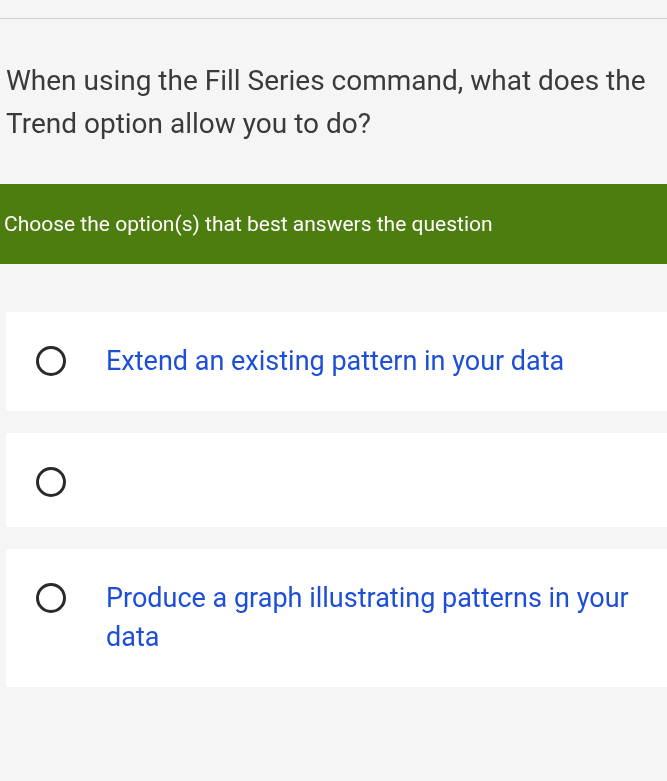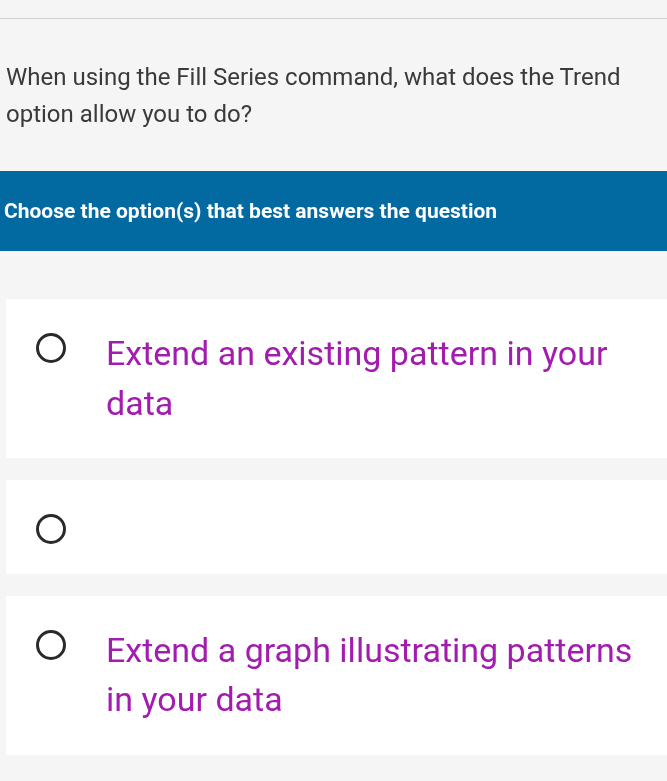--- a/index.html
+++ b/index.html
@@ -13,31 +13,31 @@
       width: 667px;
       height: 781px;
       overflow: hidden;
     }
     .divider {
       height: 1px;
       background: #d0d0d0;
       margin-top: 18px;
     }
     .question-text {
-      font-size: 24px;
+      font-size: 28px;
       color: #3a3a3a;
       padding: 40px 10px 38px 6px;
       line-height: 1.55;
       font-weight: 400;
     }
     .instruction-bar {
-      background: #0369a1;
+      background: #4d7c0f;
       color: #ffffff;
       font-size: 21px;
-      font-weight: 700;
+      font-weight: 400;
       padding: 28px 10px 28px 4px;
     }
     .options-container {
       padding-top: 48px;
     }
     .option {
       background: #ffffff;
       display: flex;
       align-items: flex-start;
       padding: 30px 20px 30px 30px;
@@ -48,22 +48,22 @@
     .radio-circle {
       width: 30px;
       height: 30px;
       border: 3px solid #2a2a2a;
       border-radius: 50%;
       flex-shrink: 0;
       margin-right: 40px;
       margin-top: 4px;
     }
     .option-text {
-      font-size: 34px;
-      color: #a21caf;
+      font-size: 27px;
+      color: #1d4ed8;
       line-height: 1.45;
       font-weight: 400;
     }
   </style>
 </head>
 <body>
 
 <div class="divider"></div>
 
 <div class="question-text">When using the Fill Series command, what does the Trend option allow you to do?</div>
@@ -76,16 +76,16 @@
     <div class="radio-circle"></div>
     <div class="option-text">Extend an existing pattern in your data</div>
   </div>
 
   <div class="option">
     <div class="radio-circle"></div>
   </div>
 
   <div class="option">
     <div class="radio-circle"></div>
-    <div class="option-text">Extend a graph illustrating patterns in your data</div>
+    <div class="option-text">Produce a graph illustrating patterns in your data</div>
   </div>
 
 </div>
 
 </body></html>

